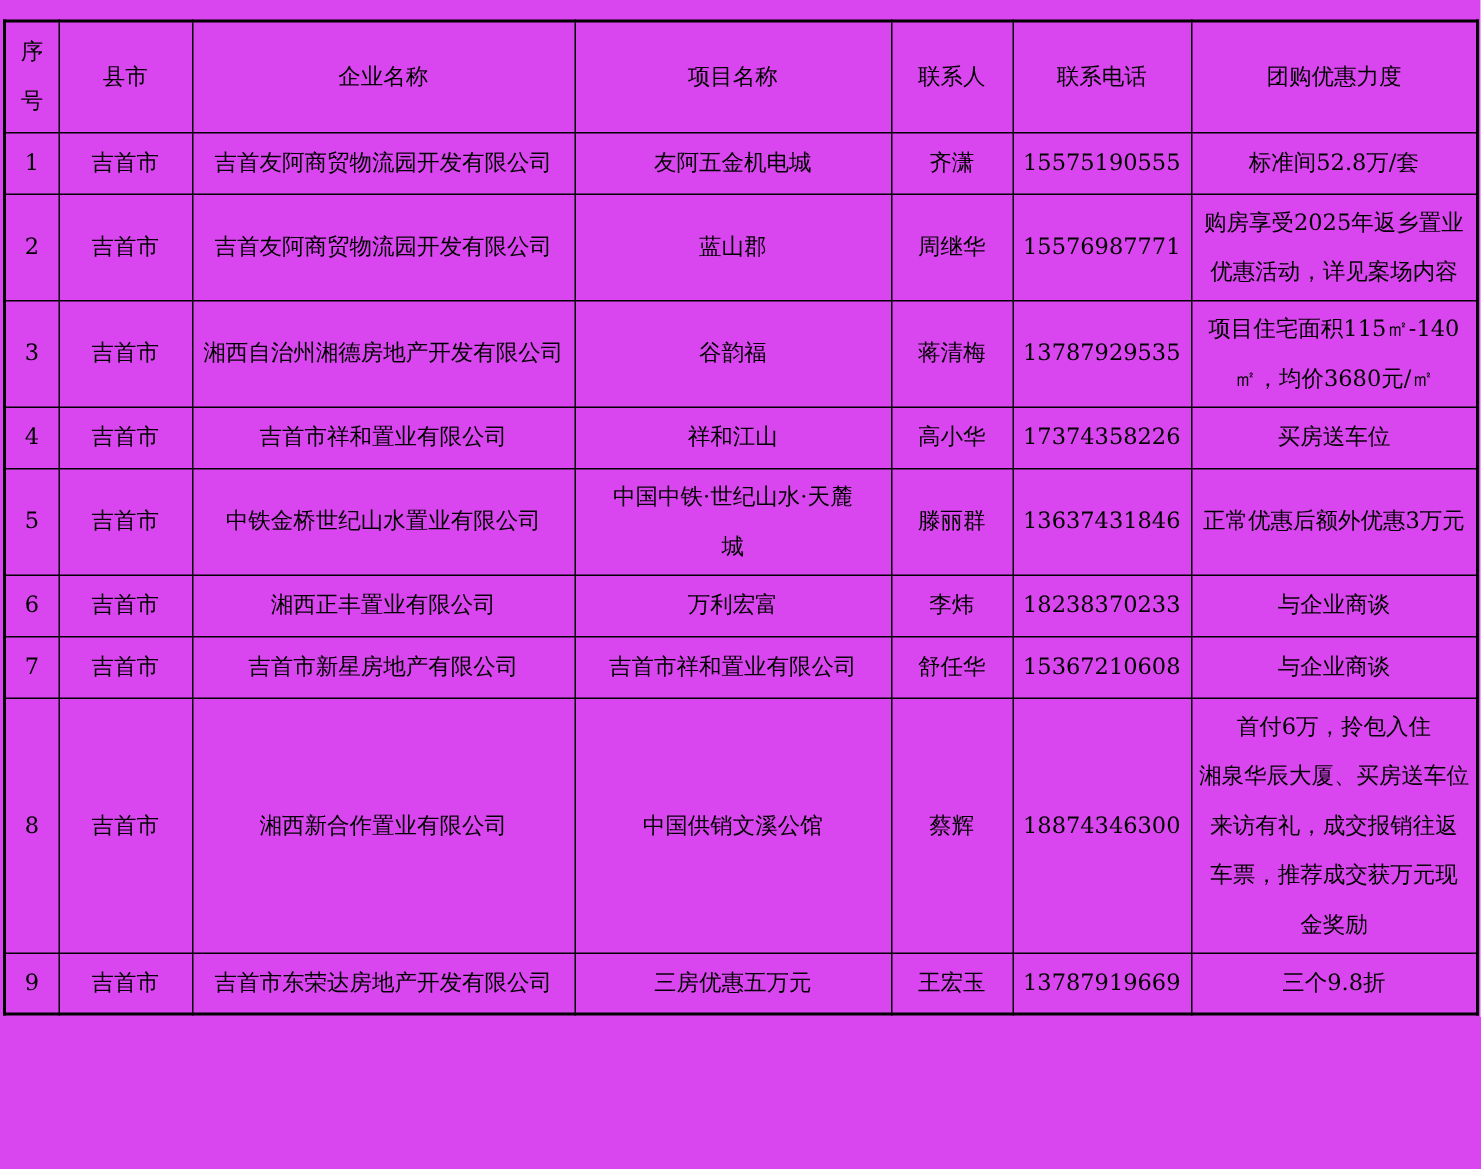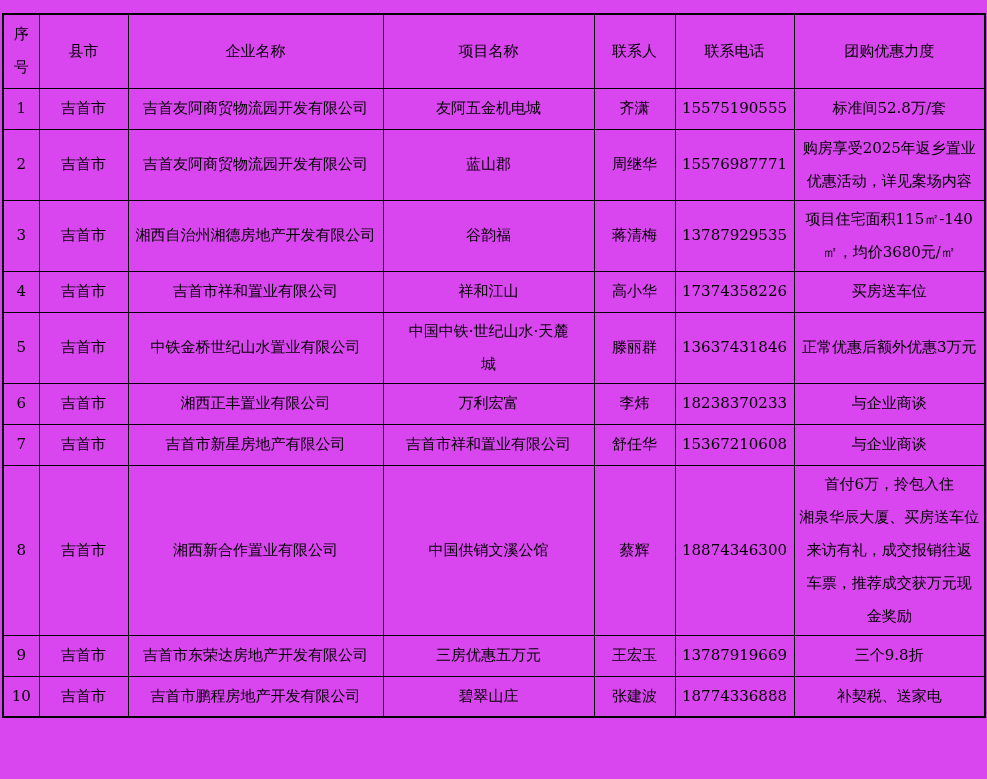--- a/index.html
+++ b/index.html
@@ -153,24 +153,15 @@
         </tr>
         <tr>
           <td>9</td>
           <td>吉首市</td>
           <td>吉首市东荣达房地产开发有限公司</td>
           <td>三房优惠五万元</td>
           <td>王宏玉</td>
           <td>13787919669</td>
           <td>三个9.8折</td>
         </tr>
-        <tr>
-          <td>10</td>
-          <td>吉首市</td>
-          <td>吉首市鹏程房地产开发有限公司</td>
-          <td>碧翠山庄</td>
-          <td>张建波</td>
-          <td>18774336888</td>
-          <td>补契税、送家电</td>
-        </tr>
       </tbody>
   </table>
 </div>
 
 </body></html>

